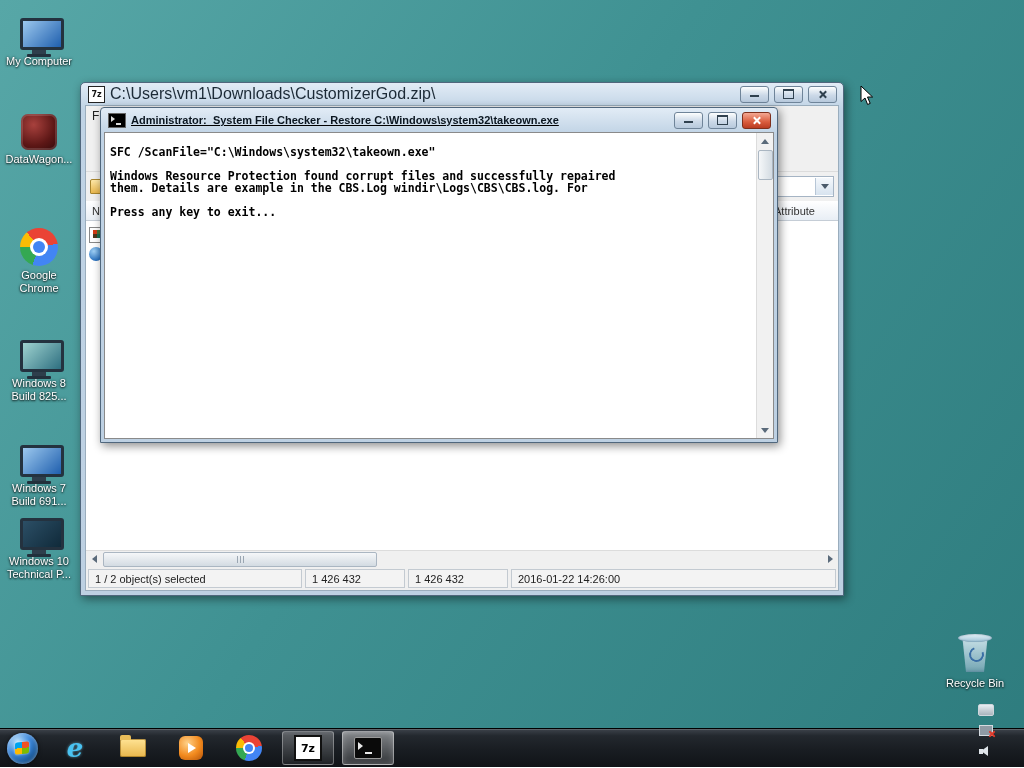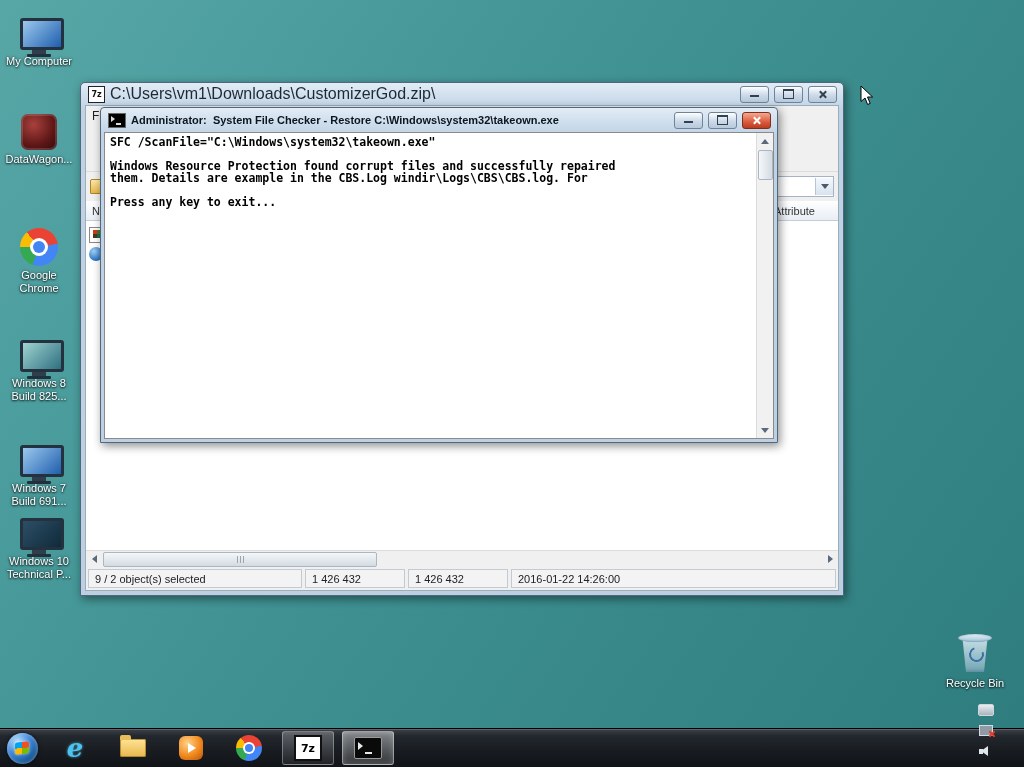--- a/index.html
+++ b/index.html
@@ -114,30 +114,30 @@
   .statusbar{height:21px;display:flex;align-items:center;gap:3px;padding:1px 2px;
     background:#f0f0f0;font-size:11px;color:#222;}
   .scell{height:17px;display:flex;align-items:center;padding:0 6px;
     border:1px solid #c3cad1;background:#f3f3f3;}
   .scell.c1{width:200px;}
   .scell.c2{width:86px;}
   .scell.c3{width:86px;}
   .scell.c4{flex:1;}
 
   
-  #cmdwin{left:100px;top:107px;width:676px;height:334px;z-index:3;border-radius:4px 4px 0 0;}
+  #cmdwin{left:100px;top:107px;width:676px;height:334px;z-index:3;border-radius:4px 4px 0 0;text-decoration:underline;}
   #cmdwin .titlebar{height:24px;}
   #cmdwin .wtitle{font-size:11px;font-weight:bold;color:#0b1620;}
   .cmdicon{width:16px;height:13px;background:#000;border:1px solid #666;position:relative;}
   .cmdicon::before{content:"";position:absolute;left:2px;top:2px;width:0;height:0;
     border-top:3px solid transparent;border-bottom:3px solid transparent;border-left:4px solid #ddd;}
   .cmdicon::after{content:"";position:absolute;left:7px;bottom:2px;width:5px;height:2px;background:#ddd;}
   .console{position:absolute;left:3px;right:3px;top:24px;bottom:3px;background:#fff;
     border:1px solid #8a8a8a;overflow:hidden;}
-  .ctext{position:absolute;left:0;top:0;right:16px;bottom:0;padding:3px 2px 0 5px;}
+  .ctext{position:absolute;left:0;top:0;right:16px;bottom:0;padding:13px 2px 0 5px;}
   .cline{white-space:pre;min-height:12px;line-height:12px;
     font-family:"DejaVu Sans Mono",monospace;font-size:11.5px;font-weight:bold;color:#000;}
   .vscroll{position:absolute;right:0;top:0;bottom:0;width:16px;background:#f1f1f1;
     border-left:1px solid #dcdcdc;}
   .varrow{position:absolute;left:0;width:15px;height:16px;display:flex;align-items:center;justify-content:center;}
   .varrow.up{top:0;}
   .varrow.down{bottom:0;}
   .tri-up{width:0;height:0;border-left:4px solid transparent;border-right:4px solid transparent;
     border-bottom:5px solid #5a6a7a;}
   .tri-dn{width:0;height:0;border-left:4px solid transparent;border-right:4px solid transparent;
@@ -332,21 +332,21 @@
               <i></i>
               <i></i>
               <i></i>
             </div>
         </div>
         <div class="sarrow right">
             <div class="tri-right"></div>
           </div>
       </div>
       <div class="statusbar">
-        <div class="scell c1">9 / 2 object(s) selected</div>
+        <div class="scell c1">1 / 2 object(s) selected</div>
         <div class="scell c2">1 426 432</div>
         <div class="scell c3">1 426 432</div>
         <div class="scell c4">2016-01-22 14:26:00</div>
       </div>
     </div>
   </div>
 
   <div class="win" id="cmdwin">
     <div class="titlebar">
       <div class="cmdicon"></div>

